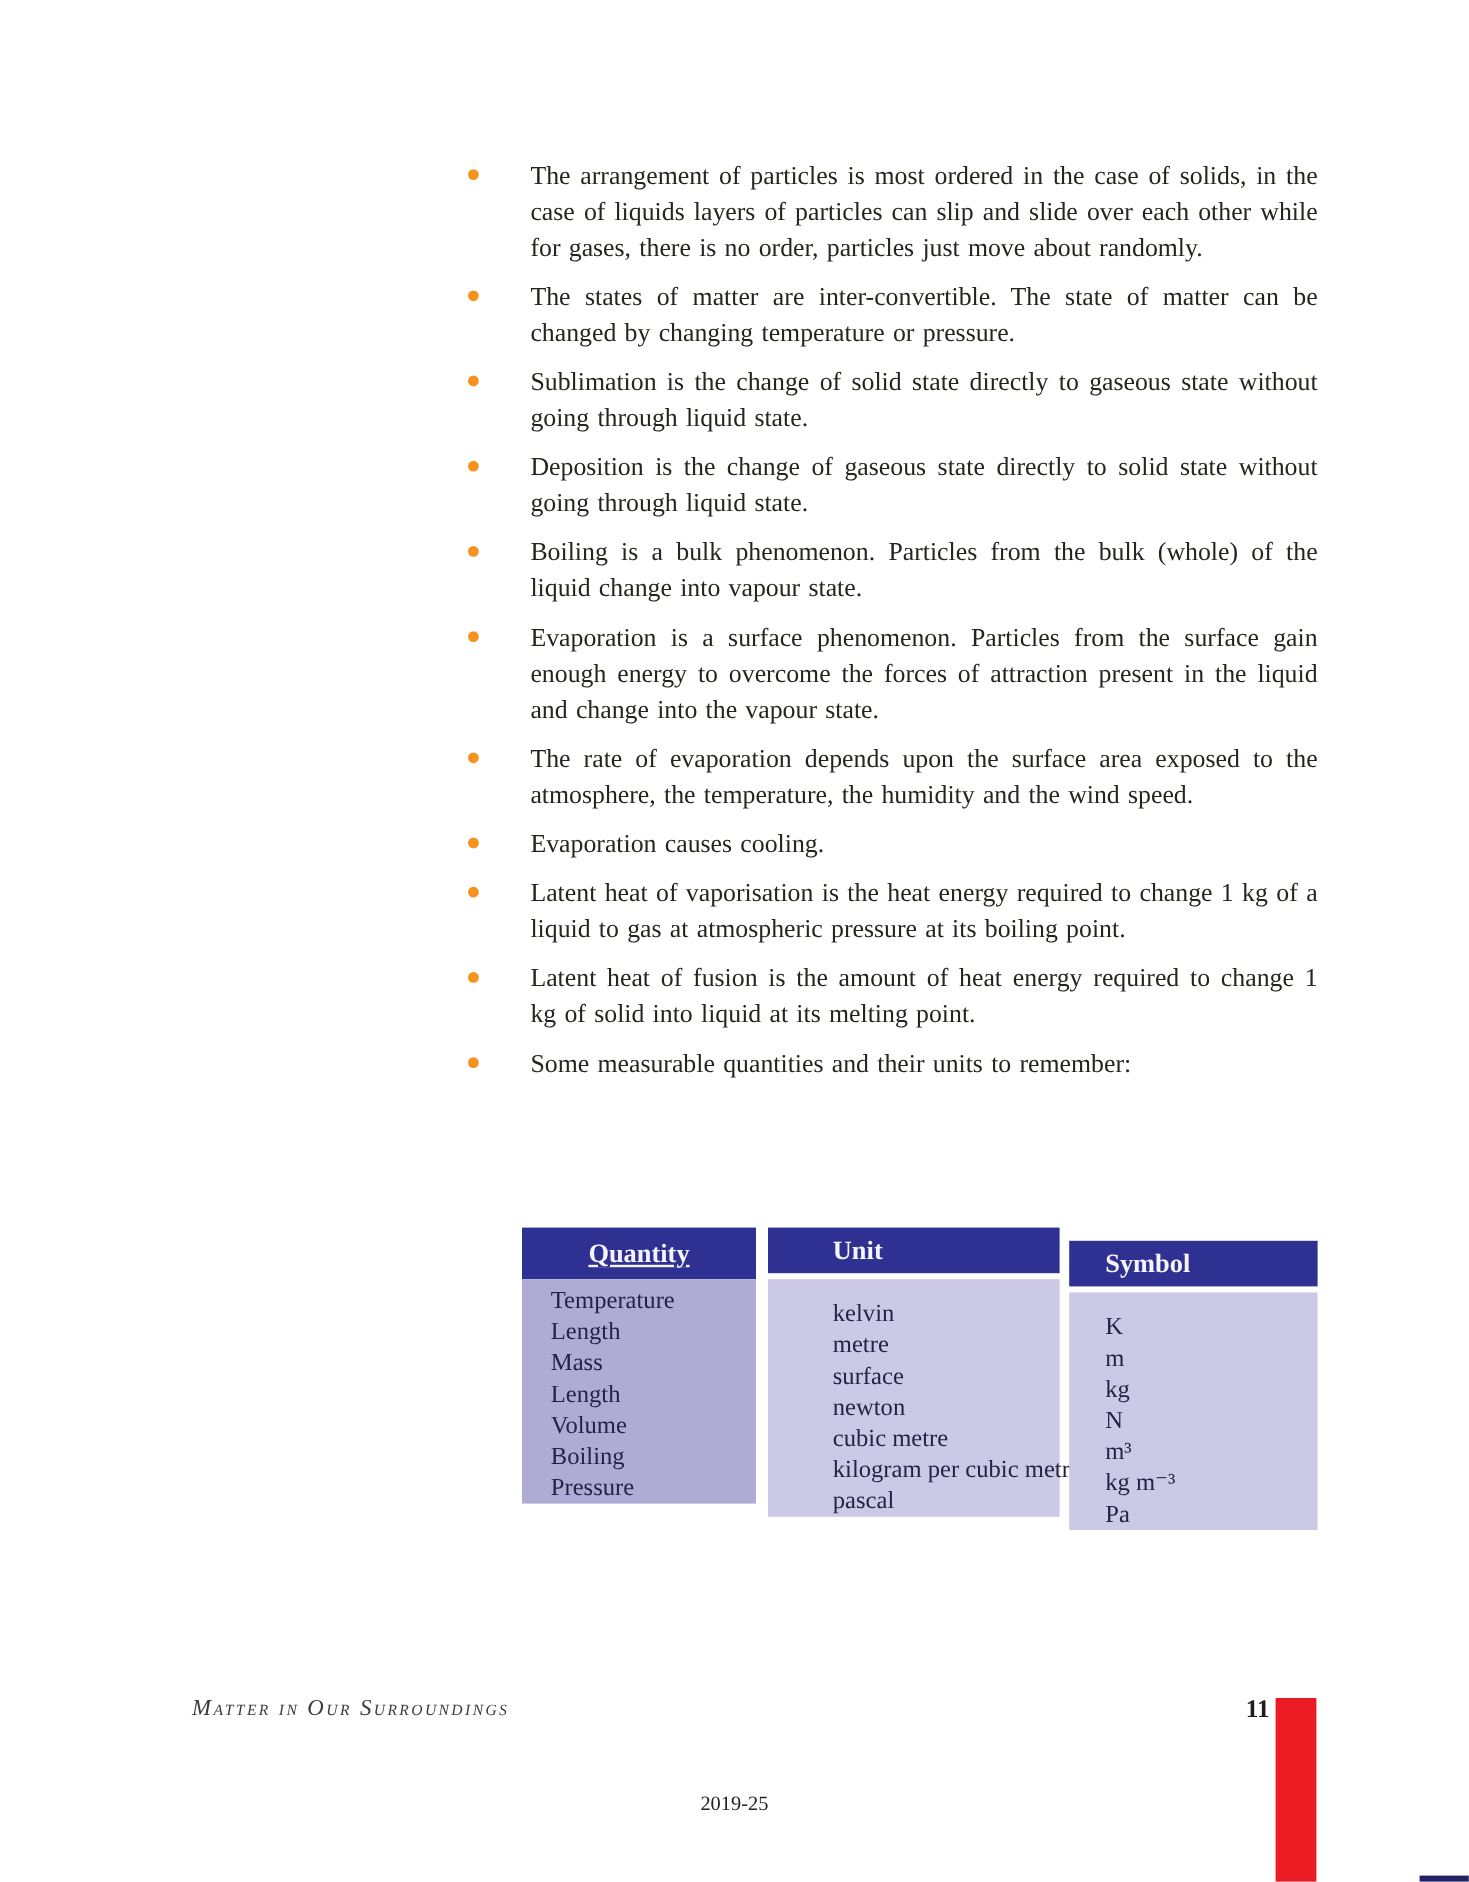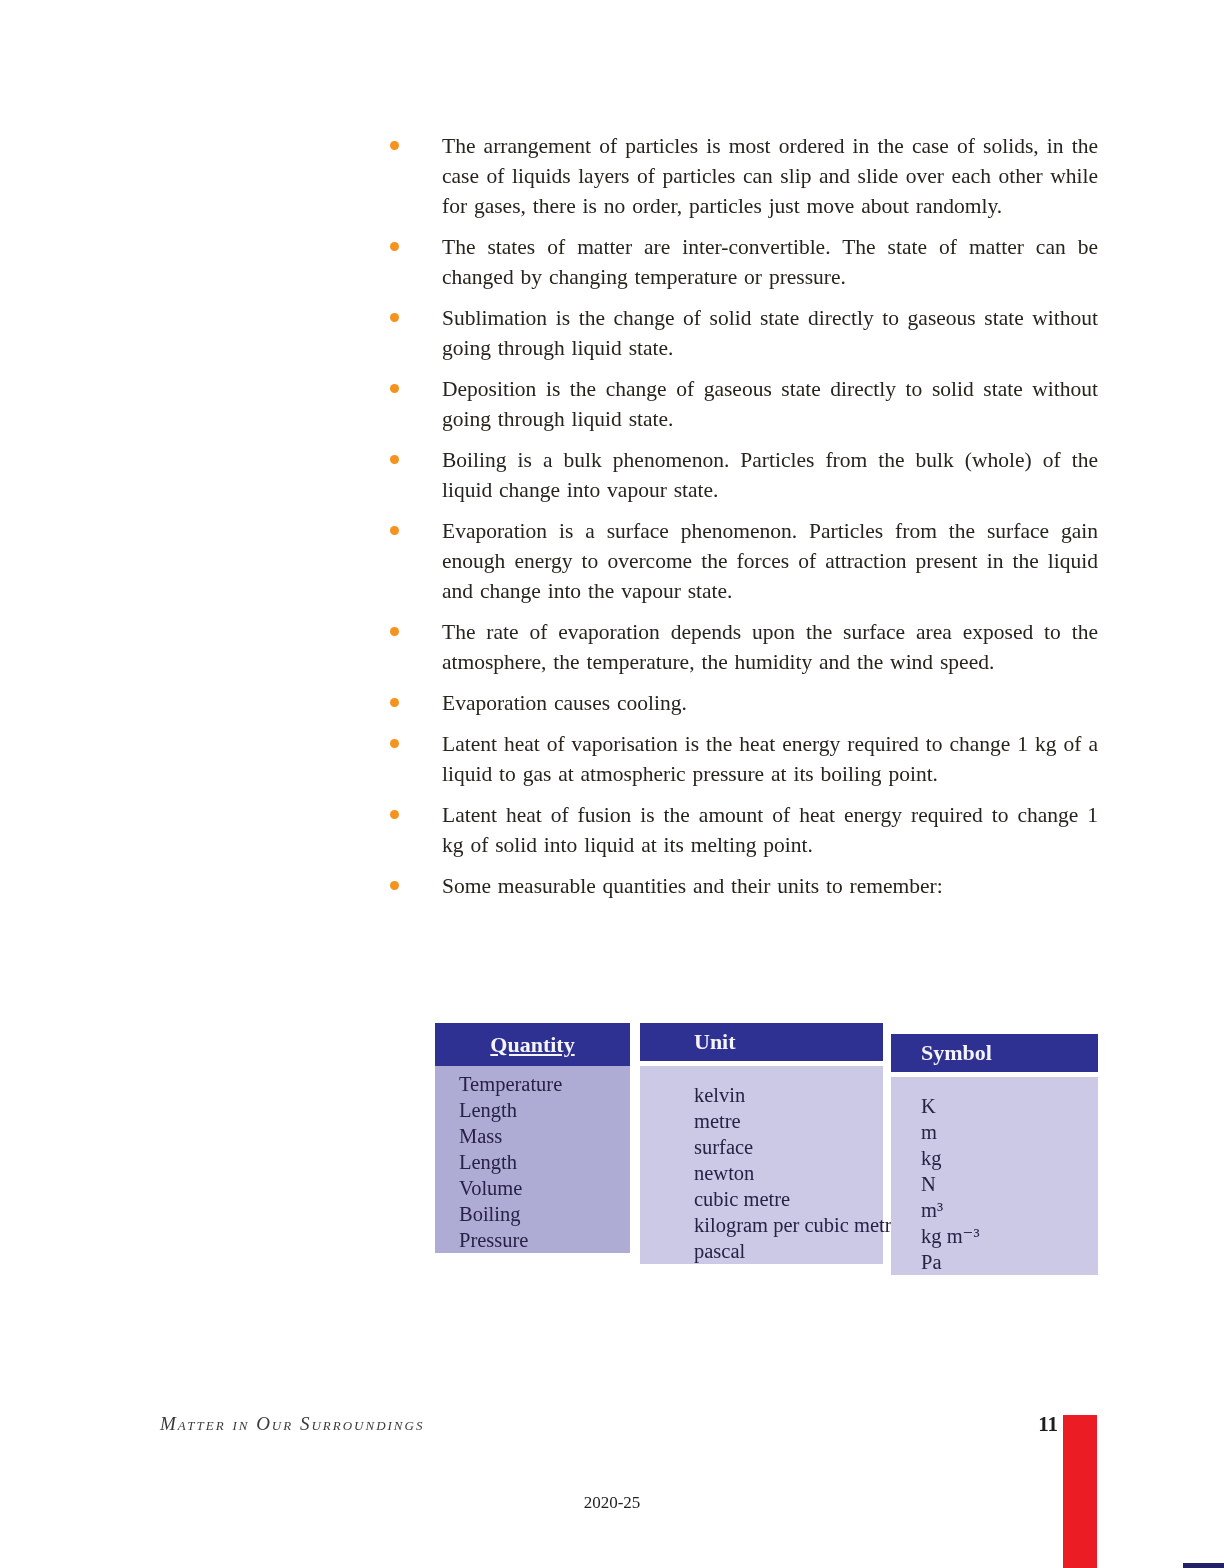--- a/index.html
+++ b/index.html
@@ -130,16 +130,16 @@
         <div class="tcell">m³</div>
         <div class="tcell">kg m⁻³</div>
         <div class="tcell">Pa</div>
       </div>
     </div>
   </div>
 
   <div class="footer-title">Matter in Our Surroundings</div>
   <div class="page-number">11</div>
   <div class="red-edge-bar"></div>
-  <div class="year-label">2020-25</div>
+  <div class="year-label">2019-25</div>
   <div class="corner-mark"></div>
 
 </div>
 
 </body></html>

